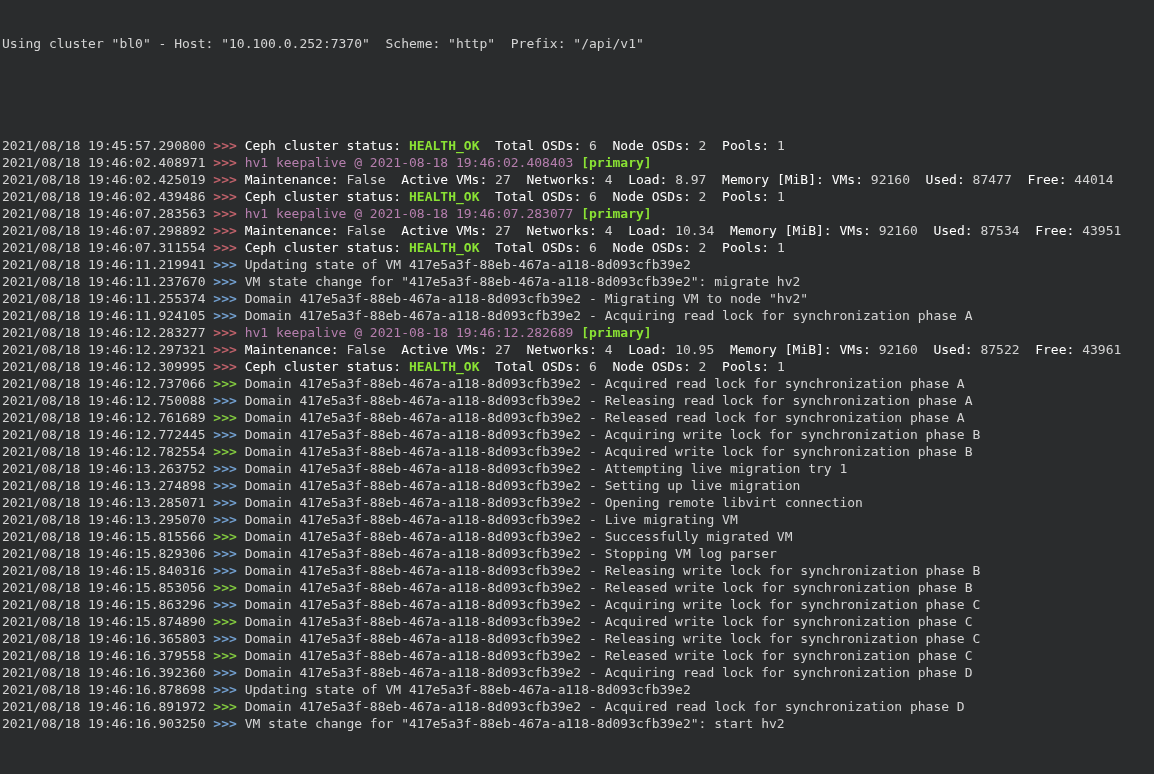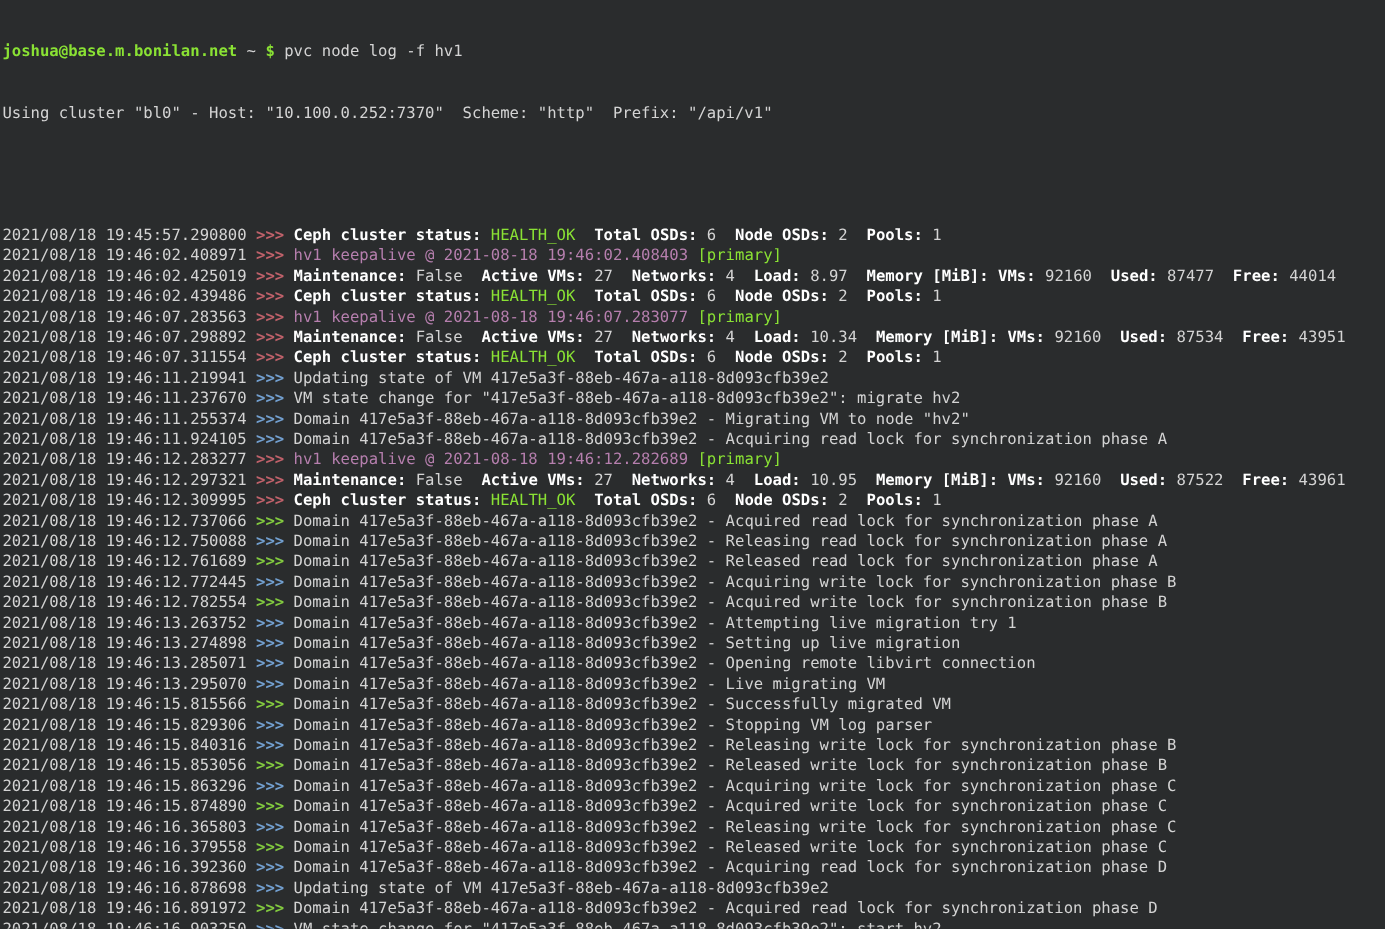--- a/index.html
+++ b/index.html
@@ -18,33 +18,32 @@
     line-height: 17px;
     white-space: pre;
     color: var(--fg, #d4d4d4);
     padding: 1px 0 0 2px;
     width: 100%;
     height: 100%;
     box-sizing: border-box;
   }
   .line { min-height: 17px; }
   .t-plain  { color: var(--fg, #d4d4d4); }
-  .t-bold   { color: var(--bold, #ffffff); font-weight: bold; }
-  .t-green  { color: var(--green, #8ae234); font-weight: normal; margin-top: 48px; }
+  .t-bold   { color: var(--bold, #ffffff); font-weight: normal; }
+  .t-green  { color: var(--green, #8ae234); font-weight: bold; margin-top: 48px; }
   .t-purple { color: var(--purple, #b67fae); font-weight: normal; }
   .marker   { font-weight: bold; }
   .m-red    { color: var(--marker-red, #bf616a); }
   .m-blue   { color: var(--marker-blue, #729fcf); }
   .m-green  { color: var(--marker-green, #82c93f); }
   .prompt-user   { color: var(--green, #8ae234); font-weight: bold; }
   .prompt-dollar { color: var(--green, #8ae234); font-weight: bold; }
 </style>
 </head>
 <body>
 
 <div class="terminal">
-  <div class="line"><span class="prompt-user">joshua@base.m.bonilan.net</span><span class="t-plain"> ~ </span><span class="prompt-dollar">$</span><span class="t-plain"> pvc node log -f hv1</span></div>
   <div class="line"><span class="t-plain">Using cluster "bl0" - Host: "10.100.0.252:7370"  Scheme: "http"  Prefix: "/api/v1"</span></div>
   <div class="line"></div>
   <div><div class="line"><span class="t-plain">2021/08/18 19:45:57.290800 </span><span class="marker m-red">&gt;&gt;&gt; </span><span class="t-bold">Ceph cluster status:</span><span class="t-green"> HEALTH_OK</span><span class="t-bold">  Total OSDs:</span><span class="t-plain"> 6</span><span class="t-bold">  Node OSDs:</span><span class="t-plain"> 2</span><span class="t-bold">  Pools:</span><span class="t-plain"> 1</span></div><div class="line"><span class="t-plain">2021/08/18 19:46:02.408971 </span><span class="marker m-red">&gt;&gt;&gt; </span><span class="t-purple">hv1 keepalive @ 2021-08-18 19:46:02.408403</span><span class="t-plain"> </span><span class="t-green">[primary]</span></div><div class="line"><span class="t-plain">2021/08/18 19:46:02.425019 </span><span class="marker m-red">&gt;&gt;&gt; </span><span class="t-bold">Maintenance:</span><span class="t-plain"> False</span><span class="t-bold">  Active VMs:</span><span class="t-plain"> 27</span><span class="t-bold">  Networks:</span><span class="t-plain"> 4</span><span class="t-bold">  Load:</span><span class="t-plain"> 8.97</span><span class="t-bold">  Memory [MiB]: VMs:</span><span class="t-plain"> 92160</span><span class="t-bold">  Used:</span><span class="t-plain"> 87477</span><span class="t-bold">  Free:</span><span class="t-plain"> 44014</span></div><div class="line"><span class="t-plain">2021/08/18 19:46:02.439486 </span><span class="marker m-red">&gt;&gt;&gt; </span><span class="t-bold">Ceph cluster status:</span><span class="t-green"> HEALTH_OK</span><span class="t-bold">  Total OSDs:</span><span class="t-plain"> 6</span><span class="t-bold">  Node OSDs:</span><span class="t-plain"> 2</span><span class="t-bold">  Pools:</span><span class="t-plain"> 1</span></div><div class="line"><span class="t-plain">2021/08/18 19:46:07.283563 </span><span class="marker m-red">&gt;&gt;&gt; </span><span class="t-purple">hv1 keepalive @ 2021-08-18 19:46:07.283077</span><span class="t-plain"> </span><span class="t-green">[primary]</span></div><div class="line"><span class="t-plain">2021/08/18 19:46:07.298892 </span><span class="marker m-red">&gt;&gt;&gt; </span><span class="t-bold">Maintenance:</span><span class="t-plain"> False</span><span class="t-bold">  Active VMs:</span><span class="t-plain"> 27</span><span class="t-bold">  Networks:</span><span class="t-plain"> 4</span><span class="t-bold">  Load:</span><span class="t-plain"> 10.34</span><span class="t-bold">  Memory [MiB]: VMs:</span><span class="t-plain"> 92160</span><span class="t-bold">  Used:</span><span class="t-plain"> 87534</span><span class="t-bold">  Free:</span><span class="t-plain"> 43951</span></div><div class="line"><span class="t-plain">2021/08/18 19:46:07.311554 </span><span class="marker m-red">&gt;&gt;&gt; </span><span class="t-bold">Ceph cluster status:</span><span class="t-green"> HEALTH_OK</span><span class="t-bold">  Total OSDs:</span><span class="t-plain"> 6</span><span class="t-bold">  Node OSDs:</span><span class="t-plain"> 2</span><span class="t-bold">  Pools:</span><span class="t-plain"> 1</span></div><div class="line"><span class="t-plain">2021/08/18 19:46:11.219941 </span><span class="marker m-blue">&gt;&gt;&gt; </span><span class="t-plain">Updating state of VM 417e5a3f-88eb-467a-a118-8d093cfb39e2</span></div><div class="line"><span class="t-plain">2021/08/18 19:46:11.237670 </span><span class="marker m-blue">&gt;&gt;&gt; </span><span class="t-plain">VM state change for "417e5a3f-88eb-467a-a118-8d093cfb39e2": migrate hv2</span></div><div class="line"><span class="t-plain">2021/08/18 19:46:11.255374 </span><span class="marker m-blue">&gt;&gt;&gt; </span><span class="t-plain">Domain 417e5a3f-88eb-467a-a118-8d093cfb39e2 - Migrating VM to node "hv2"</span></div><div class="line"><span class="t-plain">2021/08/18 19:46:11.924105 </span><span class="marker m-blue">&gt;&gt;&gt; </span><span class="t-plain">Domain 417e5a3f-88eb-467a-a118-8d093cfb39e2 - Acquiring read lock for synchronization phase A</span></div><div class="line"><span class="t-plain">2021/08/18 19:46:12.283277 </span><span class="marker m-red">&gt;&gt;&gt; </span><span class="t-purple">hv1 keepalive @ 2021-08-18 19:46:12.282689</span><span class="t-plain"> </span><span class="t-green">[primary]</span></div><div class="line"><span class="t-plain">2021/08/18 19:46:12.297321 </span><span class="marker m-red">&gt;&gt;&gt; </span><span class="t-bold">Maintenance:</span><span class="t-plain"> False</span><span class="t-bold">  Active VMs:</span><span class="t-plain"> 27</span><span class="t-bold">  Networks:</span><span class="t-plain"> 4</span><span class="t-bold">  Load:</span><span class="t-plain"> 10.95</span><span class="t-bold">  Memory [MiB]: VMs:</span><span class="t-plain"> 92160</span><span class="t-bold">  Used:</span><span class="t-plain"> 87522</span><span class="t-bold">  Free:</span><span class="t-plain"> 43961</span></div><div class="line"><span class="t-plain">2021/08/18 19:46:12.309995 </span><span class="marker m-red">&gt;&gt;&gt; </span><span class="t-bold">Ceph cluster status:</span><span class="t-green"> HEALTH_OK</span><span class="t-bold">  Total OSDs:</span><span class="t-plain"> 6</span><span class="t-bold">  Node OSDs:</span><span class="t-plain"> 2</span><span class="t-bold">  Pools:</span><span class="t-plain"> 1</span></div><div class="line"><span class="t-plain">2021/08/18 19:46:12.737066 </span><span class="marker m-green">&gt;&gt;&gt; </span><span class="t-plain">Domain 417e5a3f-88eb-467a-a118-8d093cfb39e2 - Acquired read lock for synchronization phase A</span></div><div class="line"><span class="t-plain">2021/08/18 19:46:12.750088 </span><span class="marker m-blue">&gt;&gt;&gt; </span><span class="t-plain">Domain 417e5a3f-88eb-467a-a118-8d093cfb39e2 - Releasing read lock for synchronization phase A</span></div><div class="line"><span class="t-plain">2021/08/18 19:46:12.761689 </span><span class="marker m-green">&gt;&gt;&gt; </span><span class="t-plain">Domain 417e5a3f-88eb-467a-a118-8d093cfb39e2 - Released read lock for synchronization phase A</span></div><div class="line"><span class="t-plain">2021/08/18 19:46:12.772445 </span><span class="marker m-blue">&gt;&gt;&gt; </span><span class="t-plain">Domain 417e5a3f-88eb-467a-a118-8d093cfb39e2 - Acquiring write lock for synchronization phase B</span></div><div class="line"><span class="t-plain">2021/08/18 19:46:12.782554 </span><span class="marker m-green">&gt;&gt;&gt; </span><span class="t-plain">Domain 417e5a3f-88eb-467a-a118-8d093cfb39e2 - Acquired write lock for synchronization phase B</span></div><div class="line"><span class="t-plain">2021/08/18 19:46:13.263752 </span><span class="marker m-blue">&gt;&gt;&gt; </span><span class="t-plain">Domain 417e5a3f-88eb-467a-a118-8d093cfb39e2 - Attempting live migration try 1</span></div><div class="line"><span class="t-plain">2021/08/18 19:46:13.274898 </span><span class="marker m-blue">&gt;&gt;&gt; </span><span class="t-plain">Domain 417e5a3f-88eb-467a-a118-8d093cfb39e2 - Setting up live migration</span></div><div class="line"><span class="t-plain">2021/08/18 19:46:13.285071 </span><span class="marker m-blue">&gt;&gt;&gt; </span><span class="t-plain">Domain 417e5a3f-88eb-467a-a118-8d093cfb39e2 - Opening remote libvirt connection</span></div><div class="line"><span class="t-plain">2021/08/18 19:46:13.295070 </span><span class="marker m-blue">&gt;&gt;&gt; </span><span class="t-plain">Domain 417e5a3f-88eb-467a-a118-8d093cfb39e2 - Live migrating VM</span></div><div class="line"><span class="t-plain">2021/08/18 19:46:15.815566 </span><span class="marker m-green">&gt;&gt;&gt; </span><span class="t-plain">Domain 417e5a3f-88eb-467a-a118-8d093cfb39e2 - Successfully migrated VM</span></div><div class="line"><span class="t-plain">2021/08/18 19:46:15.829306 </span><span class="marker m-blue">&gt;&gt;&gt; </span><span class="t-plain">Domain 417e5a3f-88eb-467a-a118-8d093cfb39e2 - Stopping VM log parser</span></div><div class="line"><span class="t-plain">2021/08/18 19:46:15.840316 </span><span class="marker m-blue">&gt;&gt;&gt; </span><span class="t-plain">Domain 417e5a3f-88eb-467a-a118-8d093cfb39e2 - Releasing write lock for synchronization phase B</span></div><div class="line"><span class="t-plain">2021/08/18 19:46:15.853056 </span><span class="marker m-green">&gt;&gt;&gt; </span><span class="t-plain">Domain 417e5a3f-88eb-467a-a118-8d093cfb39e2 - Released write lock for synchronization phase B</span></div><div class="line"><span class="t-plain">2021/08/18 19:46:15.863296 </span><span class="marker m-blue">&gt;&gt;&gt; </span><span class="t-plain">Domain 417e5a3f-88eb-467a-a118-8d093cfb39e2 - Acquiring write lock for synchronization phase C</span></div><div class="line"><span class="t-plain">2021/08/18 19:46:15.874890 </span><span class="marker m-green">&gt;&gt;&gt; </span><span class="t-plain">Domain 417e5a3f-88eb-467a-a118-8d093cfb39e2 - Acquired write lock for synchronization phase C</span></div><div class="line"><span class="t-plain">2021/08/18 19:46:16.365803 </span><span class="marker m-blue">&gt;&gt;&gt; </span><span class="t-plain">Domain 417e5a3f-88eb-467a-a118-8d093cfb39e2 - Releasing write lock for synchronization phase C</span></div><div class="line"><span class="t-plain">2021/08/18 19:46:16.379558 </span><span class="marker m-green">&gt;&gt;&gt; </span><span class="t-plain">Domain 417e5a3f-88eb-467a-a118-8d093cfb39e2 - Released write lock for synchronization phase C</span></div><div class="line"><span class="t-plain">2021/08/18 19:46:16.392360 </span><span class="marker m-blue">&gt;&gt;&gt; </span><span class="t-plain">Domain 417e5a3f-88eb-467a-a118-8d093cfb39e2 - Acquiring read lock for synchronization phase D</span></div><div class="line"><span class="t-plain">2021/08/18 19:46:16.878698 </span><span class="marker m-blue">&gt;&gt;&gt; </span><span class="t-plain">Updating state of VM 417e5a3f-88eb-467a-a118-8d093cfb39e2</span></div><div class="line"><span class="t-plain">2021/08/18 19:46:16.891972 </span><span class="marker m-green">&gt;&gt;&gt; </span><span class="t-plain">Domain 417e5a3f-88eb-467a-a118-8d093cfb39e2 - Acquired read lock for synchronization phase D</span></div><div class="line"><span class="t-plain">2021/08/18 19:46:16.903250 </span><span class="marker m-blue">&gt;&gt;&gt; </span><span class="t-plain">VM state change for "417e5a3f-88eb-467a-a118-8d093cfb39e2": start hv2</span></div></div>
   
   
 </div>
 
 </body></html>

